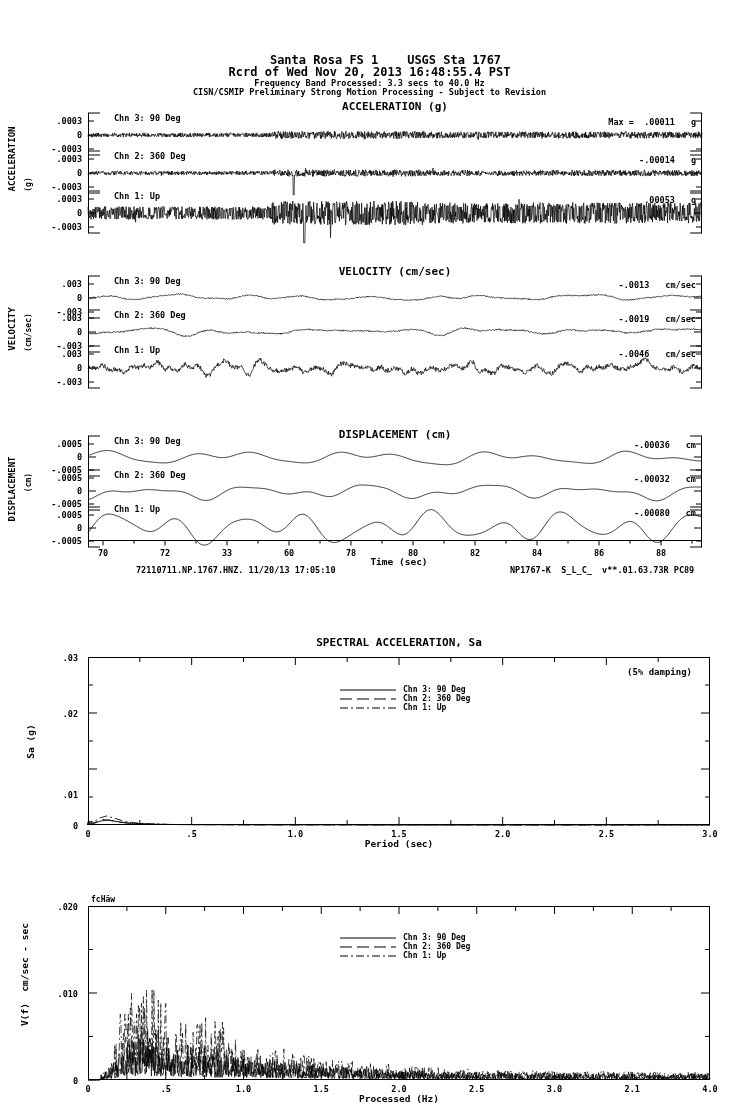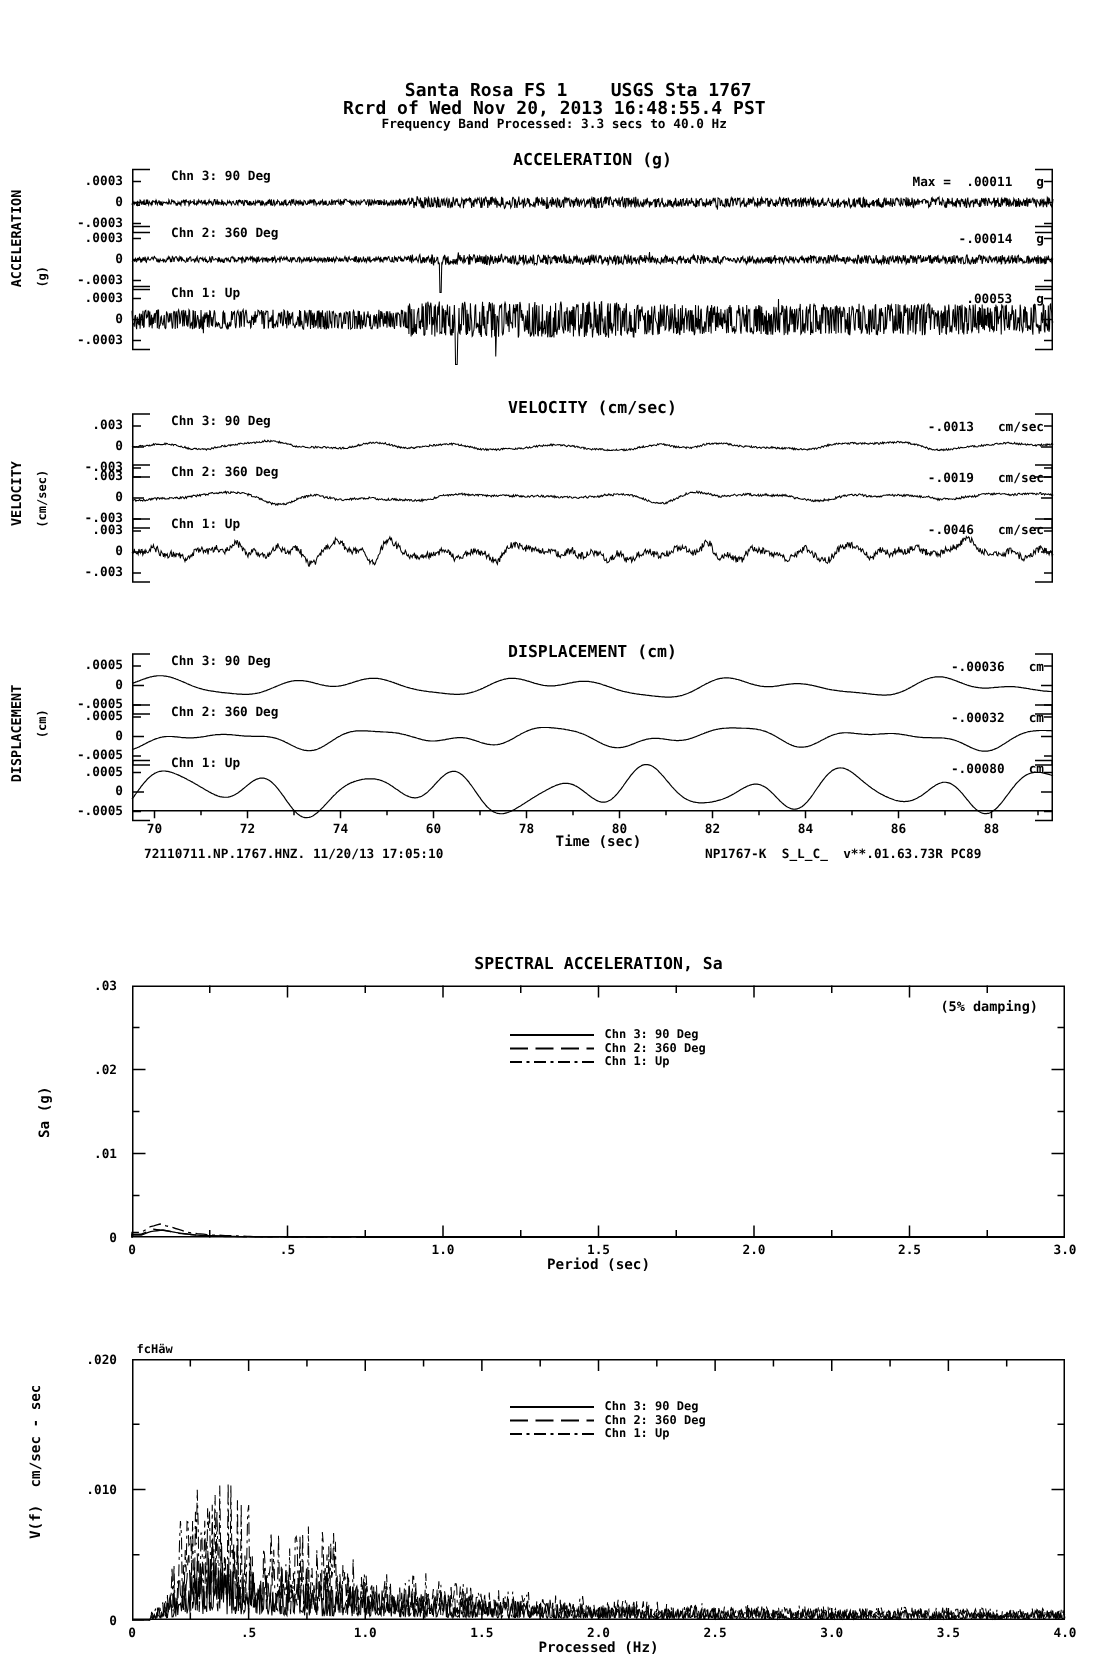--- a/index.html
+++ b/index.html
@@ -12,33 +12,34 @@
   .l4{top:87px;font-size:8.5px;}
   .sec-title{position:absolute;left:88px;width:614px;text-align:center;font-size:11px;white-space:pre;}
   .strip{position:absolute;left:88px;width:614px;}
   .strip svg{position:absolute;left:0;top:0;overflow:visible;}
   .ch{position:absolute;left:26px;font-size:8.5px;white-space:pre;}
   .peak{position:absolute;right:6px;font-size:8.5px;display:flex;gap:16px;white-space:pre;}
   .rot{position:absolute;font-size:9px;white-space:pre;transform:rotate(-90deg);transform-origin:center;text-align:center;}
   .ylab{position:absolute;font-size:8.5px;text-align:right;width:56px;white-space:pre;}
   .xlab{position:absolute;font-size:8.5px;text-align:center;white-space:pre;}
   .xaxis-title{position:absolute;left:88px;width:622px;text-align:center;font-size:9.5px;white-space:pre;}
-  .foot{position:absolute;font-size:8.5px;white-space:pre;}
+  .foot{position:absolute;font-size:8.5px;white-space:pre;margin-left:40px;}
   .lgr{position:absolute;left:340px;display:flex;align-items:center;gap:7px;font-size:8px;white-space:pre;}
   .frame-svg{position:absolute;overflow:visible;}
   .note{position:absolute;font-size:9px;white-space:pre;}
 </style>
 </head>
 <body>
 
 <div id="page">
 
   <div class="hdr l1">Santa Rosa FS 1    USGS Sta 1767</div>
   <div class="hdr l2">Rcrd of Wed Nov 20, 2013 16:48:55.4 PST</div>
   <div class="hdr l3">Frequency Band Processed: 3.3 secs to 40.0 Hz</div>
+  <div class="hdr l4">CISN/CSMIP Preliminary Strong Motion Processing - Subject to Revision</div>
 
   <div class="sec-title" style="top:100px">ACCELERATION (g)</div>
   <div class="rot" style="width:130px;left:-53px;top:154px">ACCELERATION</div>
   <div class="rot" style="width:40px;left:8px;top:180px;font-size:8px">(g)</div>
 
   <div class="strip" id="s-acc-0" style="top:115px;height:40px">
     <div class="ch" style="top:-2px">Chn 3: 90 Deg</div>
     <div class="peak" style="top:2px"><span>Max =  .00011</span><span>g</span></div>
     <svg width="614" height="40" viewBox="0 0 614 40">
         <path d="M0.5,-2 V40 M0,-2 h12 M0,6 h6 M0,20 h8 M0,34 h6 M0,40 h12 M613.5,-2 V40 M614,-2 h-12 M614,6 h-6 M614,20 h-8 M614,34 h-6 M614,40 h-12" stroke="#000" stroke-width="1" fill="none"></path>
@@ -190,44 +191,44 @@
     <div class="ylab" style="left: 26px; top: 452px; width: 56px;">0</div>
     <div class="ylab" style="left: 26px; top: 465px; width: 56px;">-.0005</div>
     <div class="ylab" style="left: 26px; top: 473px; width: 56px;">.0005</div>
     <div class="ylab" style="left: 26px; top: 486px; width: 56px;">0</div>
     <div class="ylab" style="left: 26px; top: 499px; width: 56px;">-.0005</div>
     <div class="ylab" style="left: 26px; top: 510px; width: 56px;">.0005</div>
     <div class="ylab" style="left: 26px; top: 523px; width: 56px;">0</div>
     <div class="ylab" style="left: 26px; top: 536px; width: 56px;">-.0005</div>
     <div class="xlab" style="left: 89px; top: 548px; width: 28px;">70</div>
     <div class="xlab" style="left: 151px; top: 548px; width: 28px;">72</div>
-    <div class="xlab" style="left: 213px; top: 548px; width: 28px;">74</div>
+    <div class="xlab" style="left: 213px; top: 548px; width: 28px;">33</div>
     <div class="xlab" style="left: 275px; top: 548px; width: 28px;">60</div>
     <div class="xlab" style="left: 337px; top: 548px; width: 28px;">78</div>
     <div class="xlab" style="left: 399px; top: 548px; width: 28px;">80</div>
     <div class="xlab" style="left: 461px; top: 548px; width: 28px;">82</div>
     <div class="xlab" style="left: 523px; top: 548px; width: 28px;">84</div>
     <div class="xlab" style="left: 585px; top: 548px; width: 28px;">86</div>
     <div class="xlab" style="left: 647px; top: 548px; width: 28px;">88</div>
     <div class="ylab" style="left: 20px; top: 653px; width: 58px;">.03</div>
     <div class="ylab" style="left: 20px; top: 709px; width: 58px;">.02</div>
-    <div class="ylab" style="left: 20px; top: 765px; width: 58px;">.01</div>
+    <div class="ylab" style="left: 20px; top: 790px; width: 58px;">.01</div>
     <div class="ylab" style="left: 20px; top: 821px; width: 58px;">0</div>
     <div class="xlab" style="left: 74px; top: 829px; width: 28px;">0</div>
     <div class="xlab" style="left: 177.667px; top: 829px; width: 28px;">.5</div>
     <div class="xlab" style="left: 281.333px; top: 829px; width: 28px;">1.0</div>
     <div class="xlab" style="left: 385px; top: 829px; width: 28px;">1.5</div>
     <div class="xlab" style="left: 488.667px; top: 829px; width: 28px;">2.0</div>
     <div class="xlab" style="left: 592.333px; top: 829px; width: 28px;">2.5</div>
     <div class="xlab" style="left: 696px; top: 829px; width: 28px;">3.0</div>
     <div class="ylab" style="left: 20px; top: 902px; width: 58px;">.020</div>
     <div class="ylab" style="left: 20px; top: 989px; width: 58px;">.010</div>
     <div class="ylab" style="left: 20px; top: 1076px; width: 58px;">0</div>
     <div class="xlab" style="left: 74px; top: 1084px; width: 28px;">0</div>
     <div class="xlab" style="left: 151.75px; top: 1084px; width: 28px;">.5</div>
     <div class="xlab" style="left: 229.5px; top: 1084px; width: 28px;">1.0</div>
     <div class="xlab" style="left: 307.25px; top: 1084px; width: 28px;">1.5</div>
     <div class="xlab" style="left: 385px; top: 1084px; width: 28px;">2.0</div>
     <div class="xlab" style="left: 462.75px; top: 1084px; width: 28px;">2.5</div>
     <div class="xlab" style="left: 540.5px; top: 1084px; width: 28px;">3.0</div>
-    <div class="xlab" style="left: 618.25px; top: 1084px; width: 28px;">3.5</div>
+    <div class="xlab" style="left: 618.25px; top: 1084px; width: 28px;">2.1</div>
     <div class="xlab" style="left: 696px; top: 1084px; width: 28px;">4.0</div>
   </div>
 
 </body></html>

